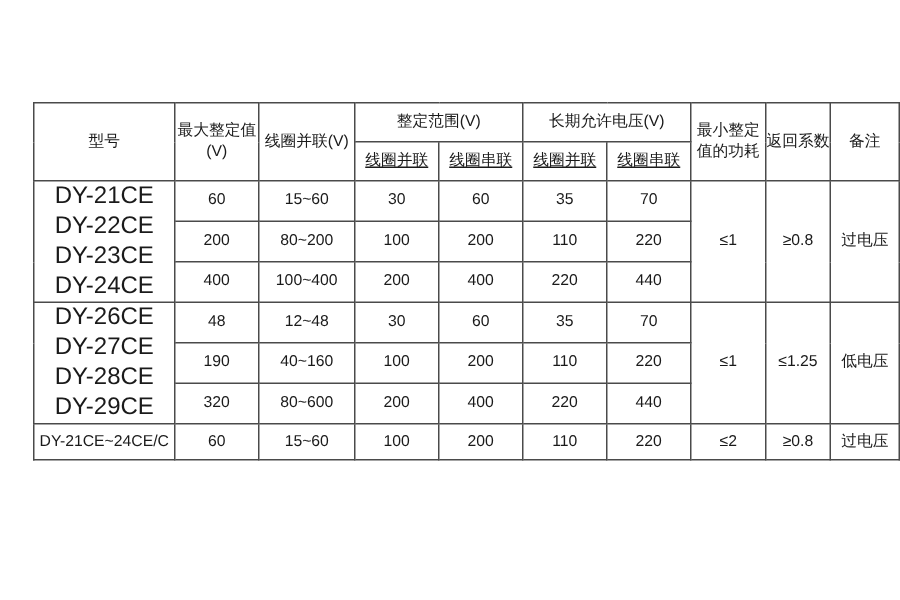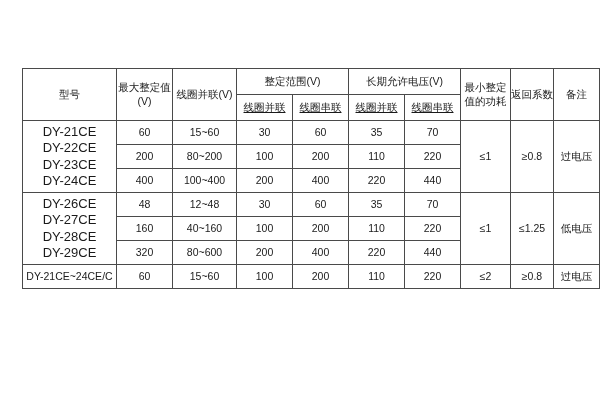--- a/index.html
+++ b/index.html
@@ -49,21 +49,21 @@
   }
   .row-cell {
     height: 23px;
   }
   .model-cell {
     font-size: 10.5px;
     white-space: nowrap;
   }
   .group-label {
     line-height: 1.55;
-    font-size: 13px;
+    font-size: 16px;
   }
   .group-label div {
     white-space: nowrap;
   }
   .pad-v {
     padding: 3px 2px;
   }
   .nowrap {
     white-space: nowrap;
     text-decoration: underline;
@@ -152,21 +152,21 @@
           <td class="row-cell">12~48</td>
           <td class="row-cell">30</td>
           <td class="row-cell">60</td>
           <td class="row-cell">35</td>
           <td class="row-cell">70</td>
           <td rowspan="3">≤1</td>
           <td rowspan="3">≤1.25</td>
           <td rowspan="3">低电压</td>
         </tr>
         <tr>
-          <td class="row-cell">160</td>
+          <td class="row-cell">190</td>
           <td class="row-cell">40~160</td>
           <td class="row-cell">100</td>
           <td class="row-cell">200</td>
           <td class="row-cell">110</td>
           <td class="row-cell">220</td>
         </tr>
         <tr>
           <td class="row-cell">320</td>
           <td class="row-cell">80~600</td>
           <td class="row-cell">200</td>

